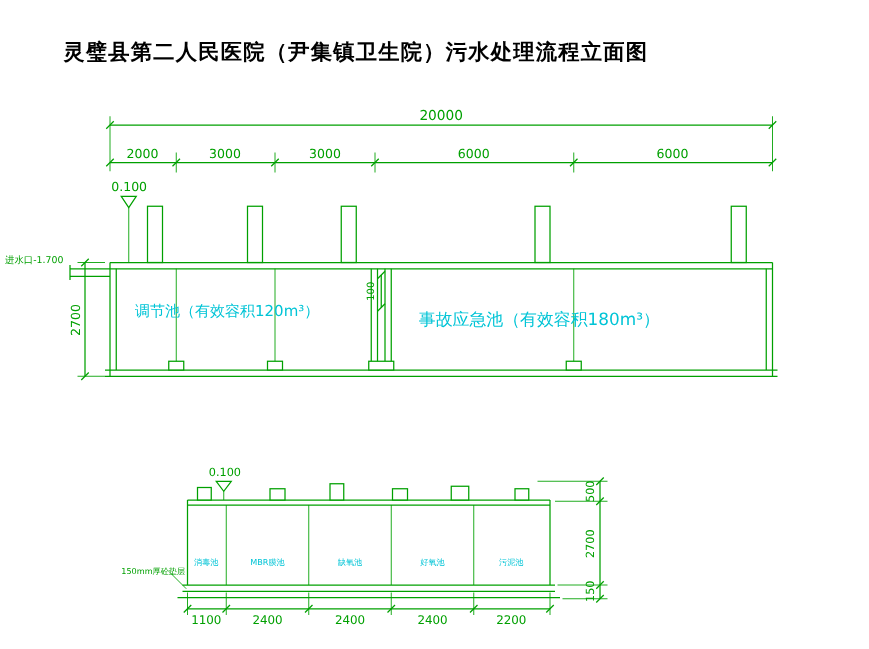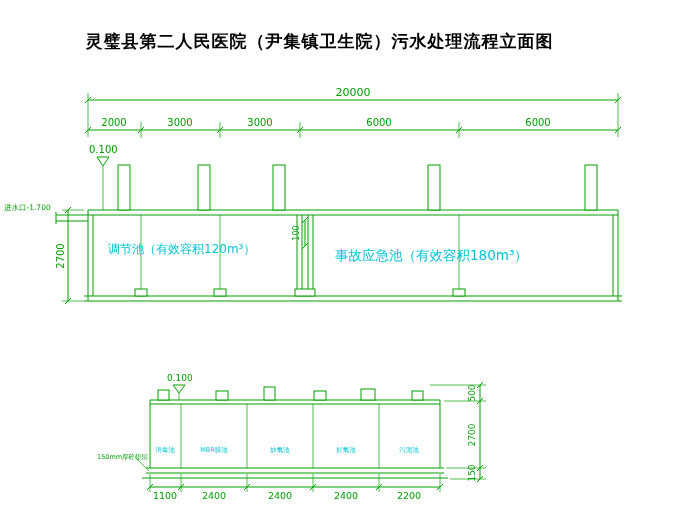--- a/index.html
+++ b/index.html
@@ -8,21 +8,21 @@
     --title-color:#000000;
   }
   html,body{margin:0;padding:0;}
   body{
     width:695px;height:519px;position:relative;background:#ffffff;
     font-family:"Liberation Sans",sans-serif;overflow:hidden;
   }
   .title{
     position:absolute;top:30px;left:0;width:569px;text-align:center;
     font-family:"Liberation Serif",serif;font-weight:bold;font-size:17px;
-    color:var(--title-color);letter-spacing:1px;white-space:nowrap;margin-left:35px;
+    color:var(--title-color);letter-spacing:1px;white-space:nowrap;
   }
   svg{position:absolute;top:0;left:0;}
   svg text{font-family:"DejaVu Sans",sans-serif;}
   .ln{stroke:var(--line-color);fill:none;stroke-width:1;}
   .lt{stroke:var(--line-color);fill:none;stroke-width:0.7;}
   .bx{stroke:var(--line-color);fill:#ffffff;stroke-width:1;}
   .tg{fill:var(--line-color);}
   .tc{fill:var(--cyan-color);}
 </style>
 </head>

